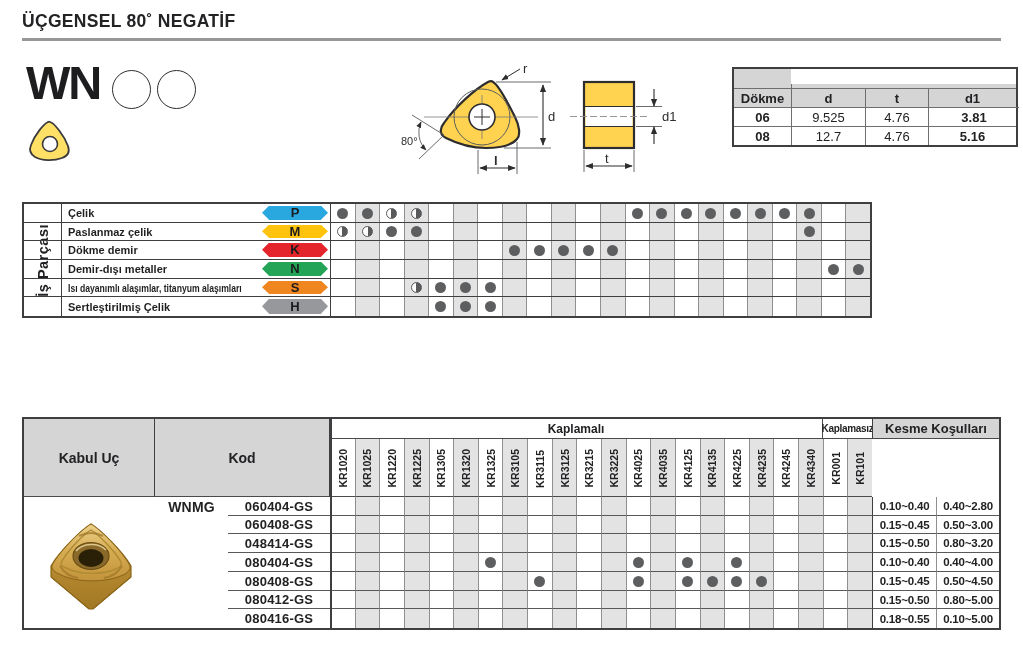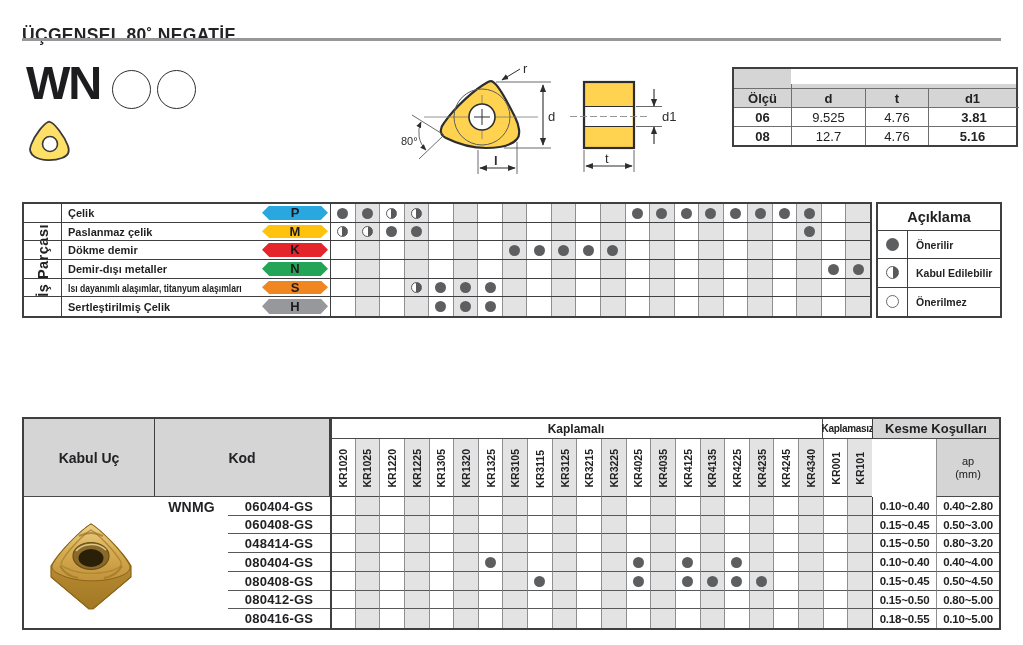--- a/index.html
+++ b/index.html
@@ -1,21 +1,21 @@
 <!DOCTYPE html>
 <html><head>
 <meta charset="utf-8">
 <style>
   * { margin:0; padding:0; box-sizing:border-box; }
   html,body { width:1023px; height:645px; background:#ffffff; font-family:"Liberation Sans", sans-serif; color:#222224; overflow:hidden; }
   .abs { position:absolute; }
   #page { position:relative; width:1023px; height:645px; background:#fff; }
 
   
-  #title { left:22px; top:25px; font-size:17.5px; font-weight:bold; letter-spacing:.3px; color:#232325; }
+  #title { left:22px; top:11px; font-size:17.5px; font-weight:bold; letter-spacing:.3px; color:#232325; }
   #title-rule { left:22px; top:38px; width:979px; height:2.5px; background:#97979a; }
 
   
   #wn-code { left:26px; top:55px; font-size:47px; font-weight:bold; letter-spacing:-2px; color:#1d1d1f; }
   .wn-circle { width:39px; height:39px; border:1.6px solid #2c2c2e; border-radius:50%; background:#fff; }
 
   
   #dims { left:732px; top:67px; width:286px; height:80px; border:2px solid #3f3f41; background:#fff; }
   #dims .cell { position:absolute; display:flex; align-items:center; justify-content:center; font-size:13px; border-left:1px solid #6f6f72; border-top:1px solid #6f6f72; }
   #dims .hdr { background:#d5d5d6; font-weight:bold; }
@@ -132,21 +132,21 @@
 
     <line x1="184" y1="95" x2="184" y2="117" stroke="#58595b" stroke-width="0.9"></line>
     <line x1="234" y1="95" x2="234" y2="117" stroke="#58595b" stroke-width="0.9"></line>
     <line x1="186" y1="111" x2="232" y2="111" stroke="#2d2d2f" stroke-width="1.1" marker-start="url(#arr)" marker-end="url(#arr)"></line>
     <text x="205" y="108" font-size="13" fill="#2d2d2f">t</text>
   </svg>
 
   <div class="abs" id="dims">
       <div class="cell hdr" style="left: 0px; top: 0px; width: 57px; height: 19px; border-left: none; border-top: none;"></div>
       <div class="cell hdr" style="left: 57px; top: 15px; width: 225px; height: 19px; border-top: none;">Boyutlar (mm)</div>
-      <div class="cell hdr" style="left: 0px; top: 19px; width: 57px; height: 19px; border-left: none;">Ölçü</div>
+      <div class="cell hdr" style="left: 0px; top: 19px; width: 57px; height: 19px; border-left: none;">Dökme</div>
       <div class="cell hdr" style="left: 57px; top: 19px; width: 74px; height: 19px;">d</div>
       <div class="cell hdr" style="left: 131px; top: 19px; width: 63px; height: 19px;">t</div>
       <div class="cell hdr" style="left: 194px; top: 19px; width: 88px; height: 19px;">d1</div>
       <div class="cell b" style="left: 0px; top: 38px; width: 57px; height: 19px; border-left: none;">06</div>
       <div class="cell " style="left: 57px; top: 38px; width: 74px; height: 19px;">9.525</div>
       <div class="cell " style="left: 131px; top: 38px; width: 63px; height: 19px;">4.76</div>
       <div class="cell " style="left: 194px; top: 38px; width: 91px; height: 19px; font-weight: bold;">3.81</div>
       <div class="cell b" style="left: 0px; top: 57px; width: 57px; height: 19px; border-left: none;">08</div>
       <div class="cell " style="left: 57px; top: 57px; width: 74px; height: 19px;">12.7</div>
       <div class="cell " style="left: 131px; top: 57px; width: 63px; height: 19px;">4.76</div>
@@ -370,53 +370,27 @@
         <div class="mx-cell" style="left: 674.182px; width: 24.5455px; background: rgb(227, 227, 228); border-left: 1px solid rgb(143, 143, 146);"></div>
         <div class="mx-cell" style="left: 698.727px; width: 24.5455px; background: rgb(255, 255, 255); border-left: 1px solid rgb(143, 143, 146);"></div>
         <div class="mx-cell" style="left: 723.273px; width: 24.5455px; background: rgb(227, 227, 228); border-left: 1px solid rgb(143, 143, 146);"></div>
         <div class="mx-cell" style="left: 747.818px; width: 24.5455px; background: rgb(255, 255, 255); border-left: 1px solid rgb(143, 143, 146);"></div>
         <div class="mx-cell" style="left: 772.364px; width: 24.5455px; background: rgb(227, 227, 228); border-left: 1px solid rgb(143, 143, 146);"></div>
         <div class="mx-cell" style="left: 796.909px; width: 24.5455px; background: rgb(255, 255, 255); border-left: 1px solid rgb(143, 143, 146);"></div>
         <div class="mx-cell" style="left: 821.455px; width: 24.5455px; background: rgb(227, 227, 228); border-left: 1px solid rgb(143, 143, 146);"></div>
       </div>
     </div>
 
-  <div class="abs" id="legend">
-    <div id="legend-title">Açıklama</div>
-    <div id="legend-items"></div>
-  <div class="lg-row" style="top: 27px;">
-        <div class="lg-icon">
-          <span class="dot full" style="width: 13px; height: 13px;"></span>
-        </div>
-        <div class="lg-label">Önerilir</div>
-      </div>
-      <div class="lg-row" style="top: 55.3px;">
-        <div class="lg-icon">
-          <span class="dot half" style="width: 13px; height: 13px;"></span>
-        </div>
-        <div class="lg-label">Kabul Edilebilir</div>
-      </div>
-      <div class="lg-row" style="top: 83.6px;">
-        <div class="lg-icon">
-          <span class="dot empty" style="width: 13px; height: 13px;"></span>
-        </div>
-        <div class="lg-label">Önerilmez</div>
-      </div>
-    </div>
 
   <div class="abs" id="ptable">
     <div class="pt-cell pt-hdr" id="hd-kesici">Kabul Uç</div>
     <div class="pt-cell pt-hdr" id="hd-kod">Kod</div>
     <div class="pt-cell" id="hd-coated">Kaplamalı</div>
     <div class="pt-cell" id="hd-uncoated">Kaplamasız</div>
     <div class="pt-cell pt-hdr" id="hd-cutting">Kesme Koşulları</div>
-    <div class="pt-cell pt-hdr" id="hd-ap">
-      <span>ap</span>
-      <span>(mm)</span>
-    </div>
     <div id="wnmg-prefix" class="code-cell" style="top: 78px; height: 19px;">WNMG</div>
     <div id="pt-generated">
         <div class="gr-head" style="left: 306px; width: 24.6364px; border-left: 1.6px solid rgb(63, 63, 65);">
           <span class="vtext">KR1020</span>
         </div>
         <div class="gr-head gray-col" style="left: 330.636px; width: 24.6364px;">
           <span class="vtext">KR1025</span>
         </div>
         <div class="gr-head" style="left: 355.273px; width: 24.6364px;">
           <span class="vtext">KR1220</span>

